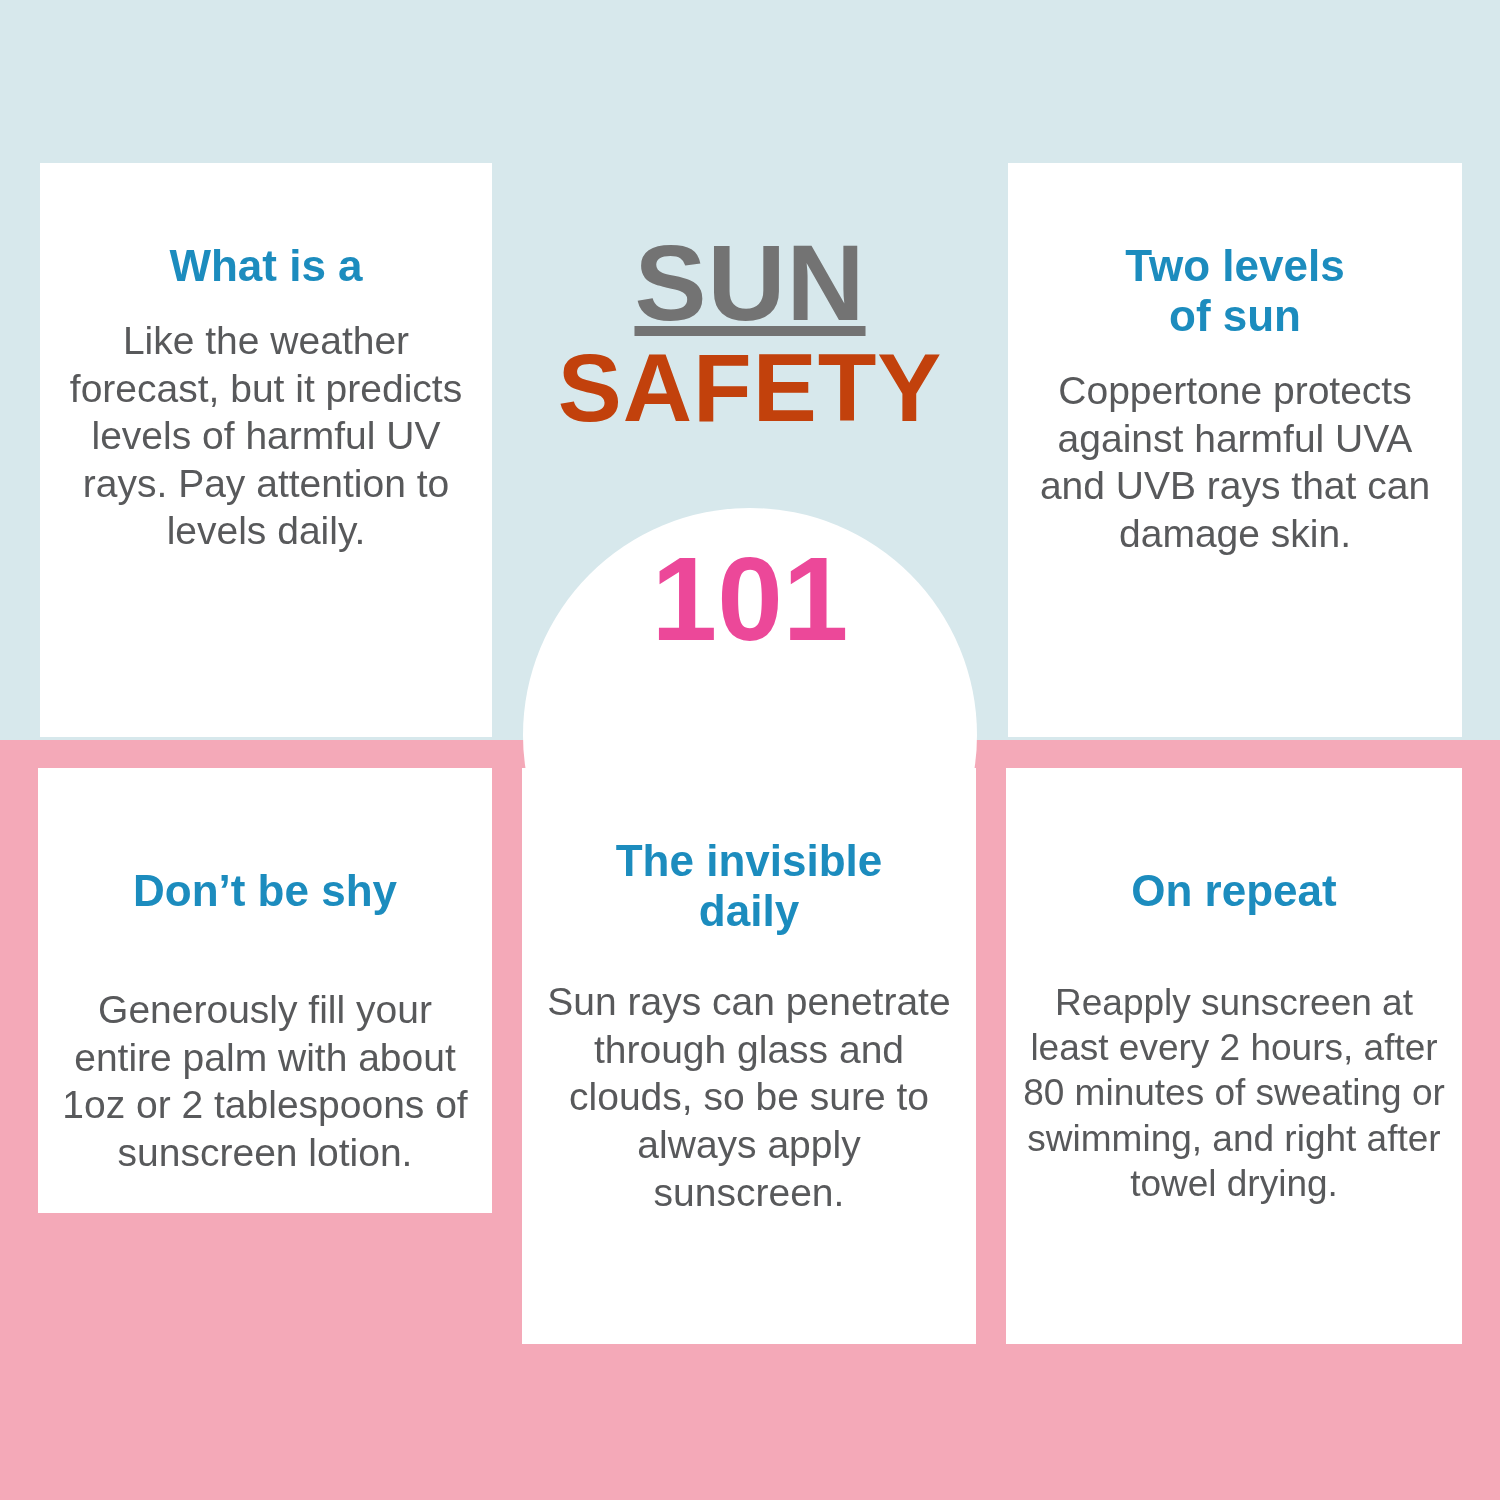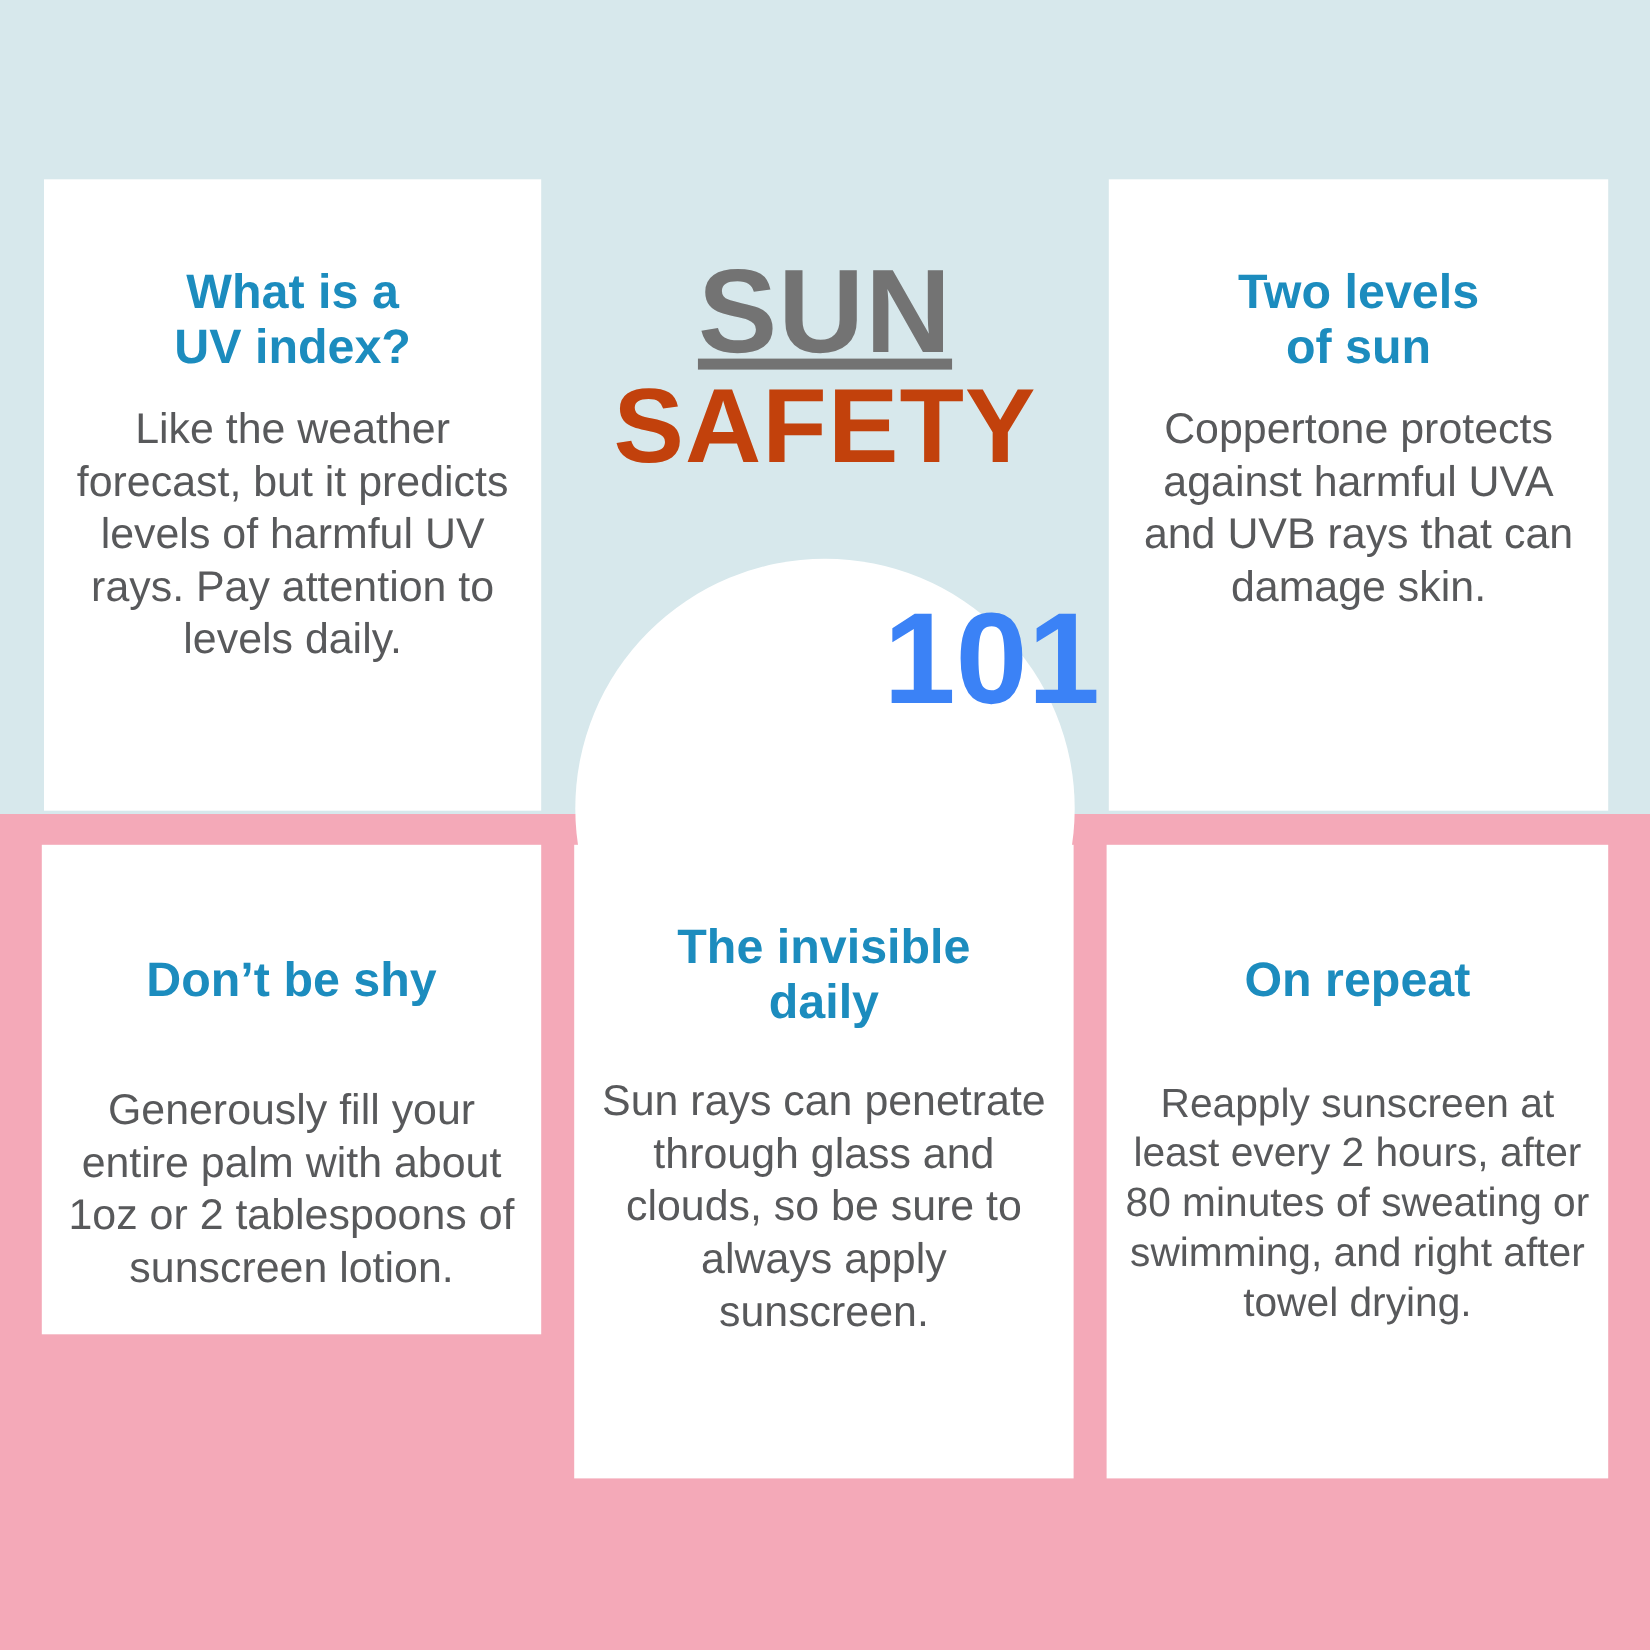--- a/index.html
+++ b/index.html
@@ -68,24 +68,24 @@
     font-weight: bold;
     color: #c2410c;
     line-height: 1.05;
     letter-spacing: 1px;
   }
   .hero-101 {
     position: absolute;
     left: 500px;
     top: 540px;
     width: 500px;
-    text-align: right;
+    text-align: center;
     font-size: 118px;
     font-weight: bold;
-    color: #3b82f6;
+    color: #ec4899;
     line-height: 1;
     z-index: 5;
   }
 
   
   .card {
     position: absolute;
     background: #ffffff;
     box-sizing: border-box;
     z-index: 3;
@@ -135,21 +135,20 @@
 
   <div class="hero">
     <div class="hero-sun">SUN</div>
     <div class="hero-safety">SAFETY</div>
   </div>
   <div class="hero-101">101</div>
 
   <div class="card" id="card-uv-index">
     <h2 class="card-title">
       <span>What is a</span><br>
-      <span>UV index?</span>
     </h2>
     <p class="card-body">Like the weather forecast, but it predicts levels of harmful UV rays. Pay attention to levels daily.</p>
   </div>
 
   <div class="card" id="card-two-kinds">
     <h2 class="card-title">
       <span>Two levels</span><br>
       <span>of sun</span>
     </h2>
     <p class="card-body">Coppertone protects against harmful UVA and UVB rays that can damage skin.</p>

